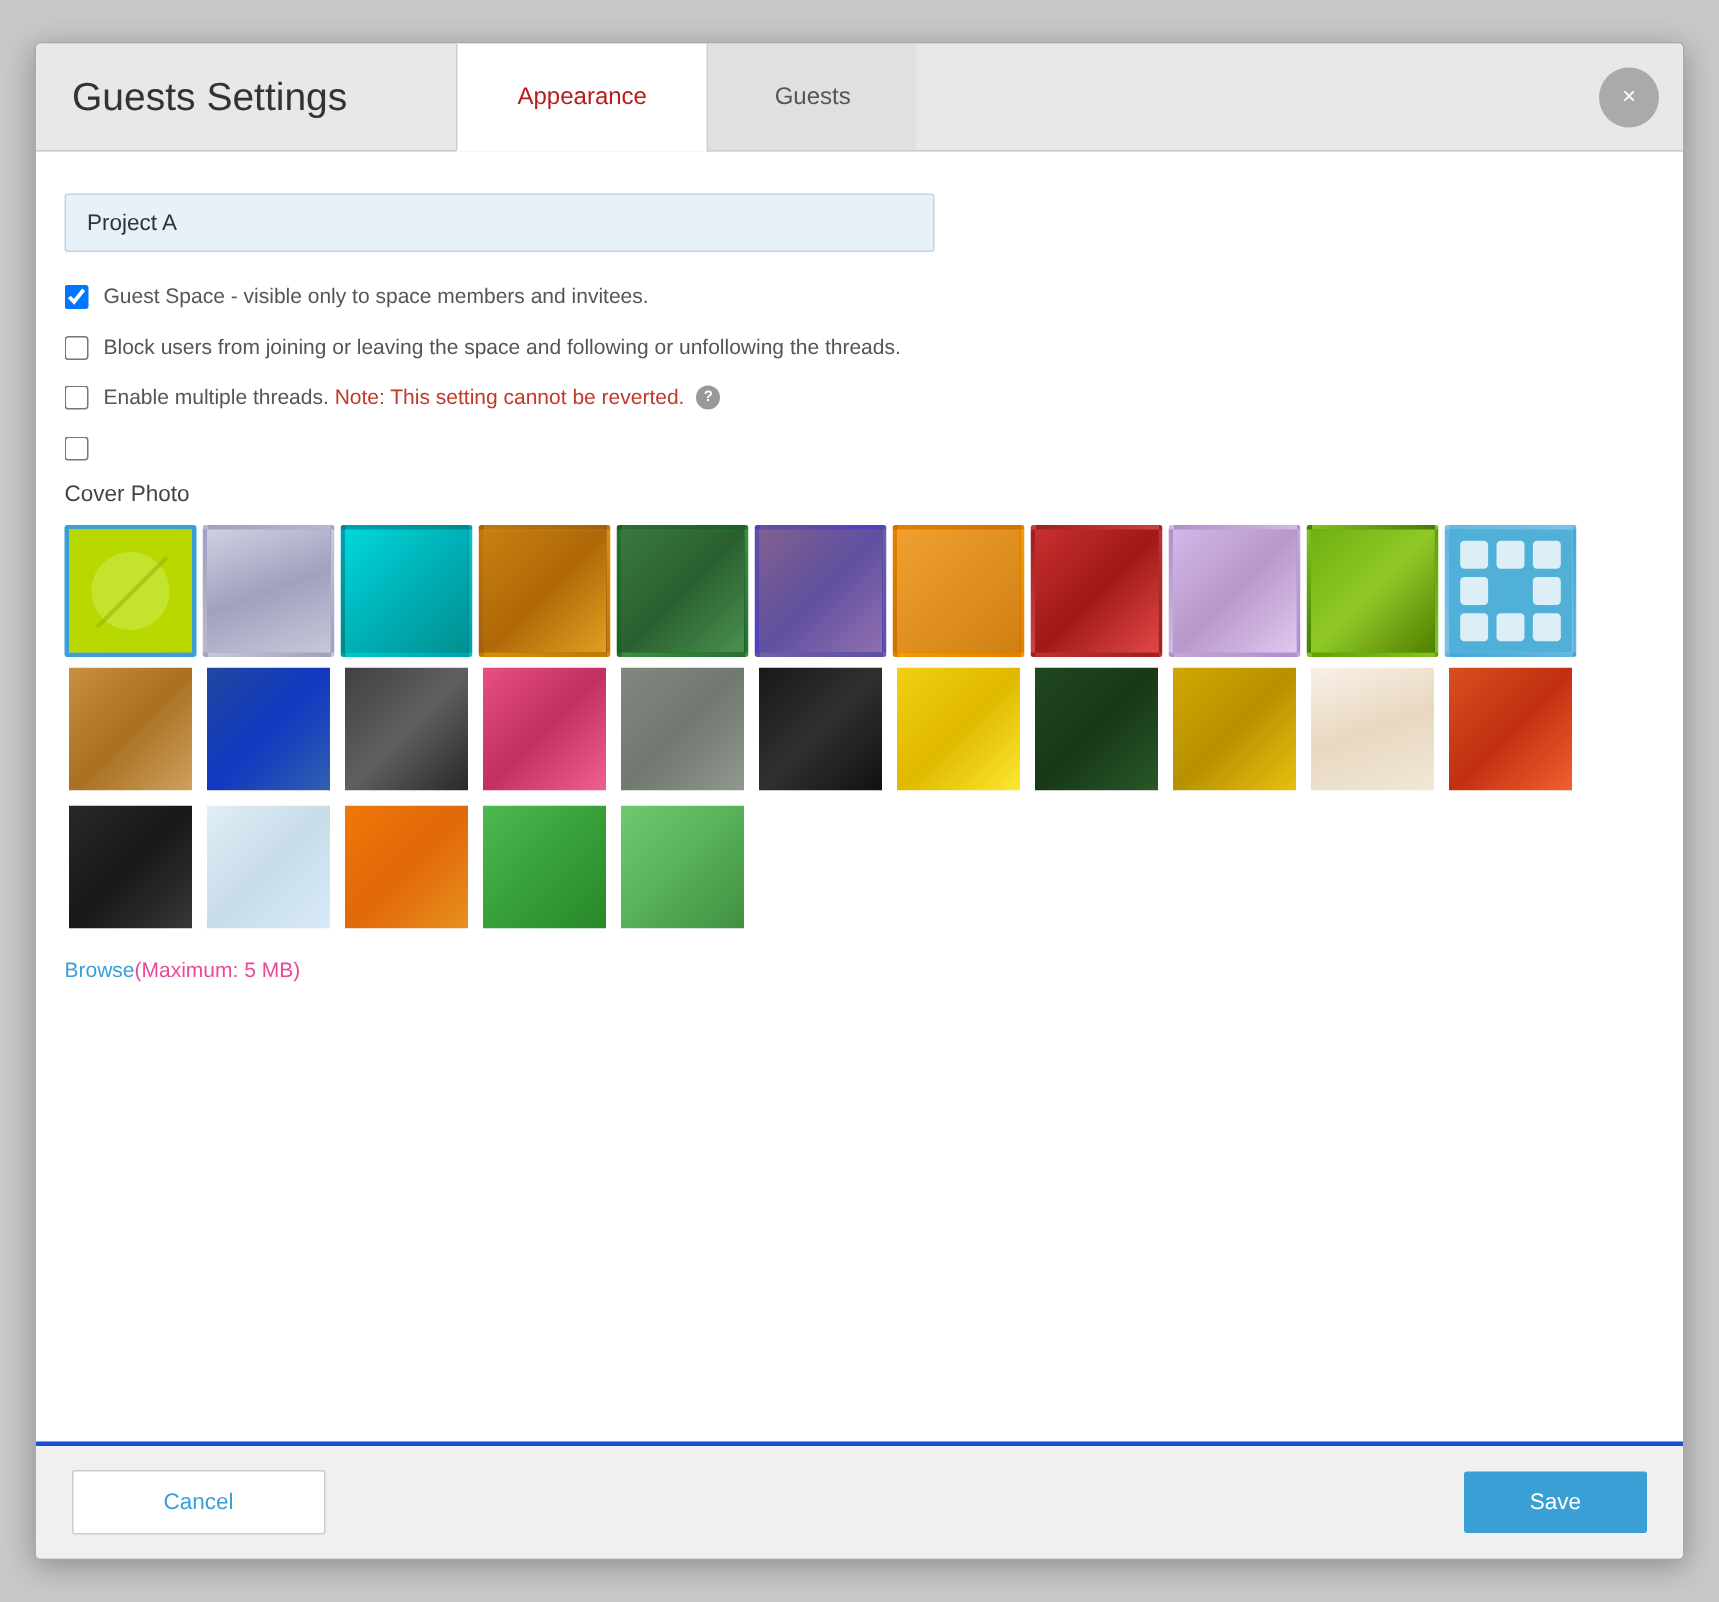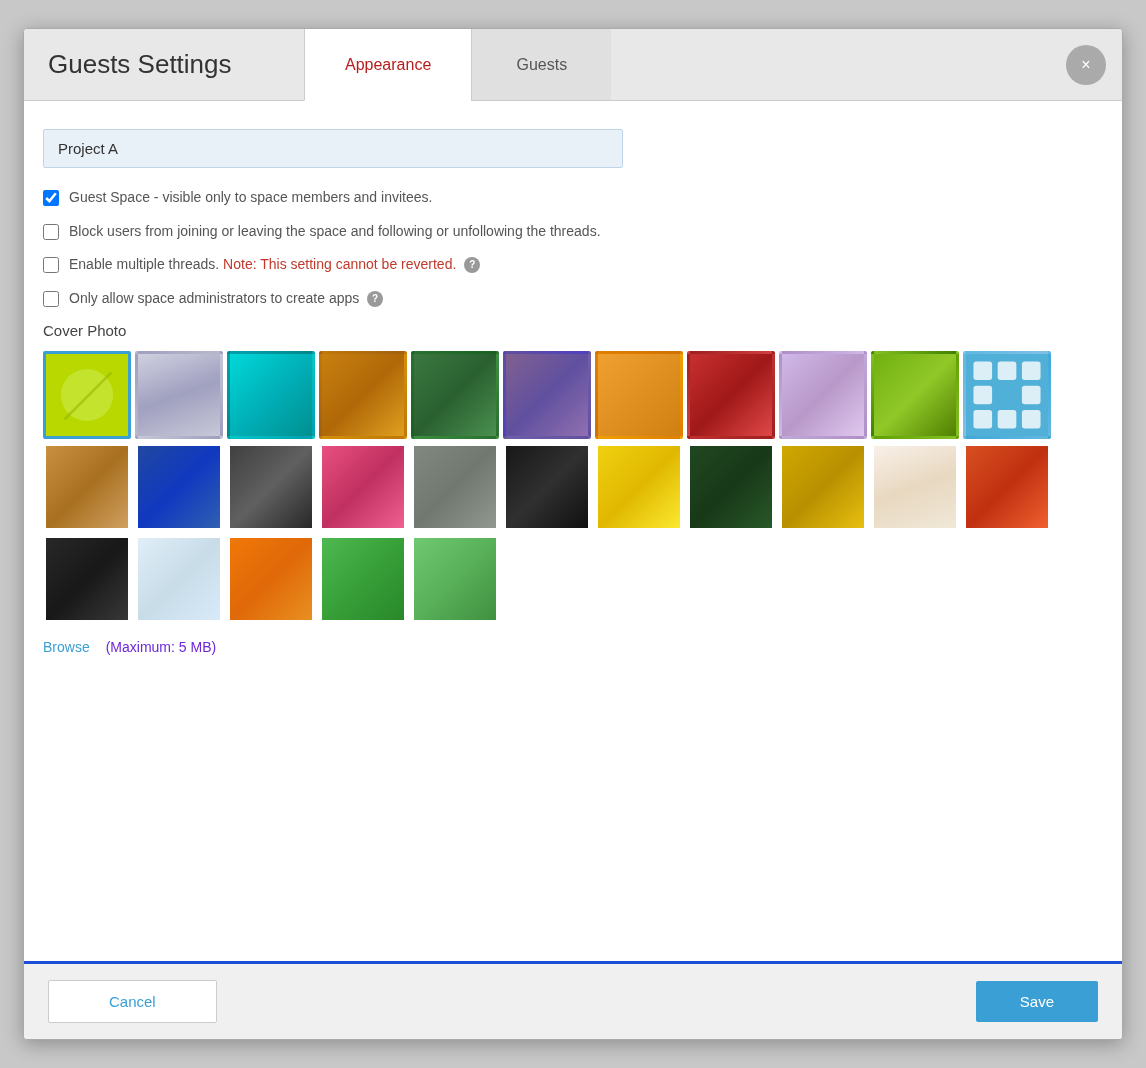--- a/index.html
+++ b/index.html
@@ -169,31 +169,30 @@
     .p9  { background: linear-gradient(135deg, #c0a8d8 0%, #b090c8 50%, #d0b8e8 100%); }
     .p10 { background: linear-gradient(135deg, #60a000 0%, #80c020 50%, #408000 100%); }
     .p11 { background: linear-gradient(135deg, #40a8d8 0%, #60b8e0 50%, #80c0e8 100%); border-radius:2px; }
 
     
     .photo-inner svg { width: 100%; height: 100%; }
 
     .browse-row {
       display: flex;
       align-items: flex-end;
-      gap: 16px;
       margin-top: 12px;
       font-size: 14px;
     }
     .browse-link {
       color: #3a9fd5;
       cursor: pointer;
       text-decoration: none;
     }
     .browse-info {
-      color: #6d28d9;
+      color: #ec4899;
     }
     .dialog-footer {
       background: #f0f0f0;
       border-top: 3px solid #1d4ed8;
       padding: 16px 24px;
       display: flex;
       justify-content: space-between;
       align-items: center;
     }
     .btn-cancel {
@@ -248,24 +247,20 @@
       <input type="checkbox" style="">
       <span class="row-text">
         <span>Enable multiple threads.</span>
         <span class="note-text">Note: This setting cannot be reverted.</span>
         <span class="help-icon">?</span>
       </span>
     </div>
 
     <div class="checkbox-row">
       <input type="checkbox" style="">
-      <span class="row-text">
-        <span>Only allow space administrators to create apps</span>
-        <span class="help-icon">?</span>
-      </span>
     </div>
 
     
     <div class="section-label">Cover Photo</div>
 
     <div class="cover-photos">
 
       <div class="photo-item selected p1">
         <div class="photo-inner p1" style="position:relative;">
           <svg viewBox="0 0 88 88" xmlns="http://www.w3.org/2000/svg">

